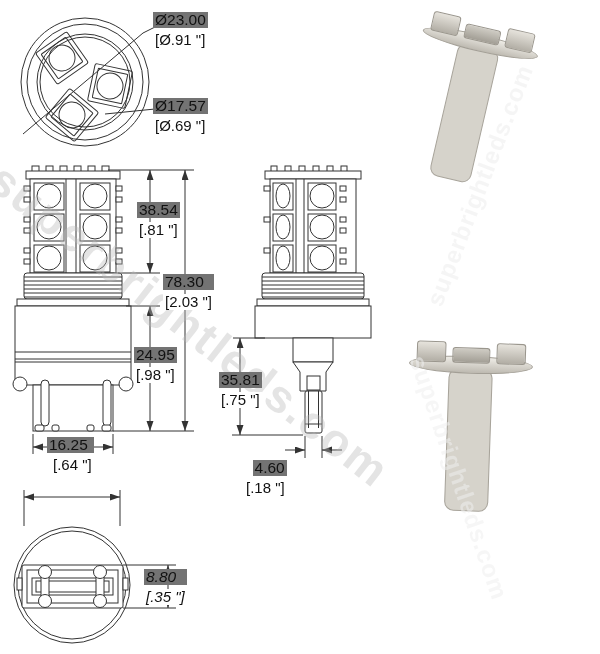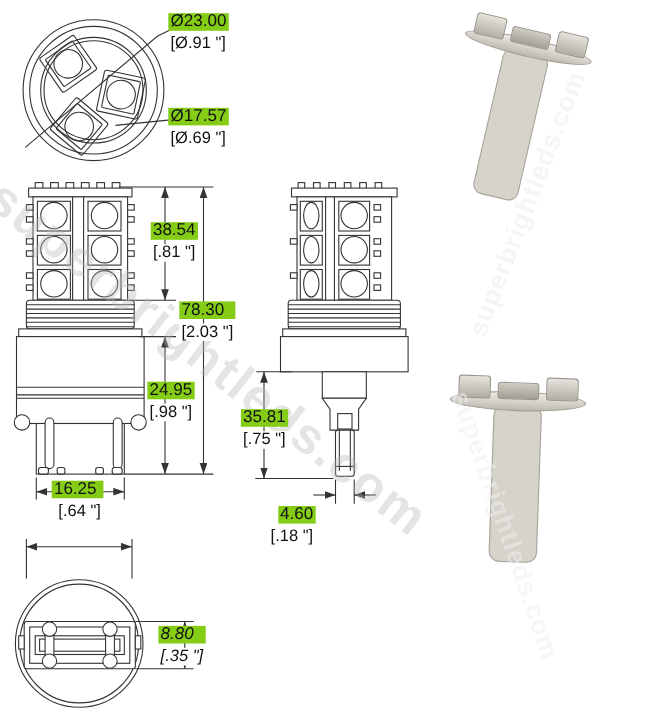--- a/index.html
+++ b/index.html
@@ -11,21 +11,21 @@
   .canvas{position:relative;width:600px;height:654px;background:#fff;overflow:hidden;
           font-family:"Liberation Sans", sans-serif;}
   svg{position:absolute;overflow:visible;}
   svg .ln{stroke:var(--line);stroke-width:1;fill:none;}
   svg .fw{stroke:var(--line);stroke-width:1;fill:#fff;}
   svg .dim{stroke:var(--line);stroke-width:1;fill:none;}
 
   
   .dlabel{position:absolute;z-index:6;display:flex;flex-direction:column;gap:4px;
           color:var(--text);line-height:1.05;}
-  .dlabel .mm{font-size:15.5px;background:#84cc16;padding:0 2px;white-space:nowrap;}
+  .dlabel .mm{font-size:15.5px;background:#737373;padding:0 2px;white-space:nowrap;}
   .dlabel .in{font-size:15px;background:#fff;padding:0 2px;white-space:nowrap;}
 
   
   .wm{position:absolute;white-space:nowrap;font-weight:bold;pointer-events:none;}
   .wm-left{left:12px;top:152px;font-size:46px;color:rgba(185,185,185,.38);
            transform:rotate(38deg);transform-origin:0 0;z-index:1;letter-spacing:2px;}
   .wm-tr{left:421px;top:300px;font-size:24px;color:rgba(238,238,238,.6);
          transform:rotate(-69deg);transform-origin:0 0;z-index:9;letter-spacing:1px;}
   .wm-br{left:430px;top:352px;font-size:24px;color:rgba(238,238,238,.55);
          transform:rotate(71deg);transform-origin:0 0;z-index:9;letter-spacing:1px;}

